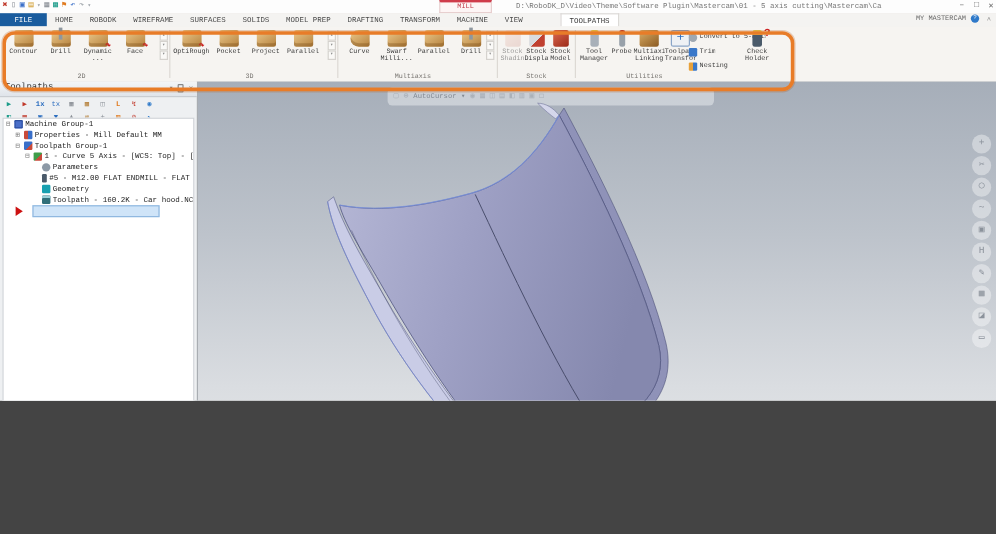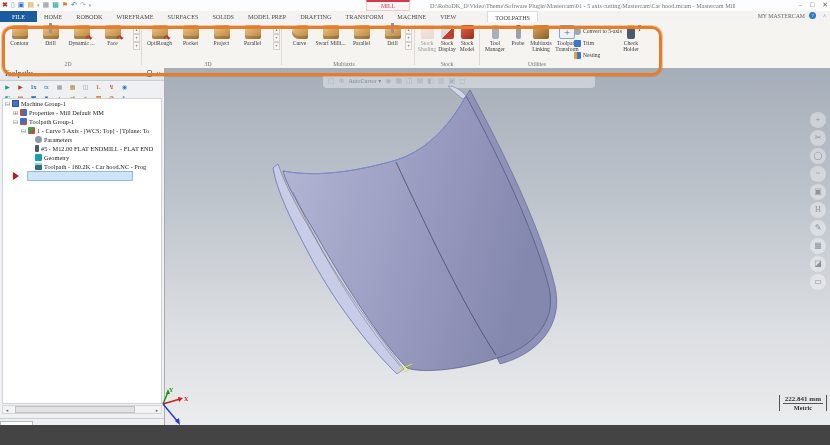--- a/index.html
+++ b/index.html
@@ -1,17 +1,17 @@
 <!DOCTYPE html>
 <html><head>
 <meta charset="utf-8">
 <style>
   html,body{margin:0;padding:0;background:#444;}
-  #app{position:relative;width:830px;height:425px;overflow:hidden;background:#f1f0ee;
-       font-family:Liberation Serif, serif;color:#333;-webkit-font-smoothing:antialiased;}
+  #app{position:relative;width:830px;height:334px;overflow:hidden;background:#f1f0ee;
+       font-family:Liberation Mono, monospace;color:#333;-webkit-font-smoothing:antialiased;}
   .abs{position:absolute;}
   
   #titlebar{left:0;top:0;width:830px;height:11px;background:#fdfdfd;border-bottom:1px solid #e8e6e3;}
   #qa{left:2px;top:1px;height:9px;display:flex;gap:3px;align-items:center;font-size:7px;line-height:9px;}
   #qa span{display:inline-block;}
   .qa0{color:#c0392b;font-weight:bold;}
   .qa1{color:#8a8f96;}.qa2{color:#3a6fc9;}.qa3{color:#d2a23a;}.qa4{color:#9aa0a6;font-size:5px;}
   .qa5{color:#8a8f96;}.qa6{color:#1d9c8a;}.qa7{color:#e07b20;}.qa8{color:#3a6fc9;}.qa9{color:#9aa0a6;}
   .qa10{color:#9aa0a6;font-size:5px;}
   #title-text{left:430px;right:95px;top:2px;font-size:6.2px;color:#777;text-align:center;

